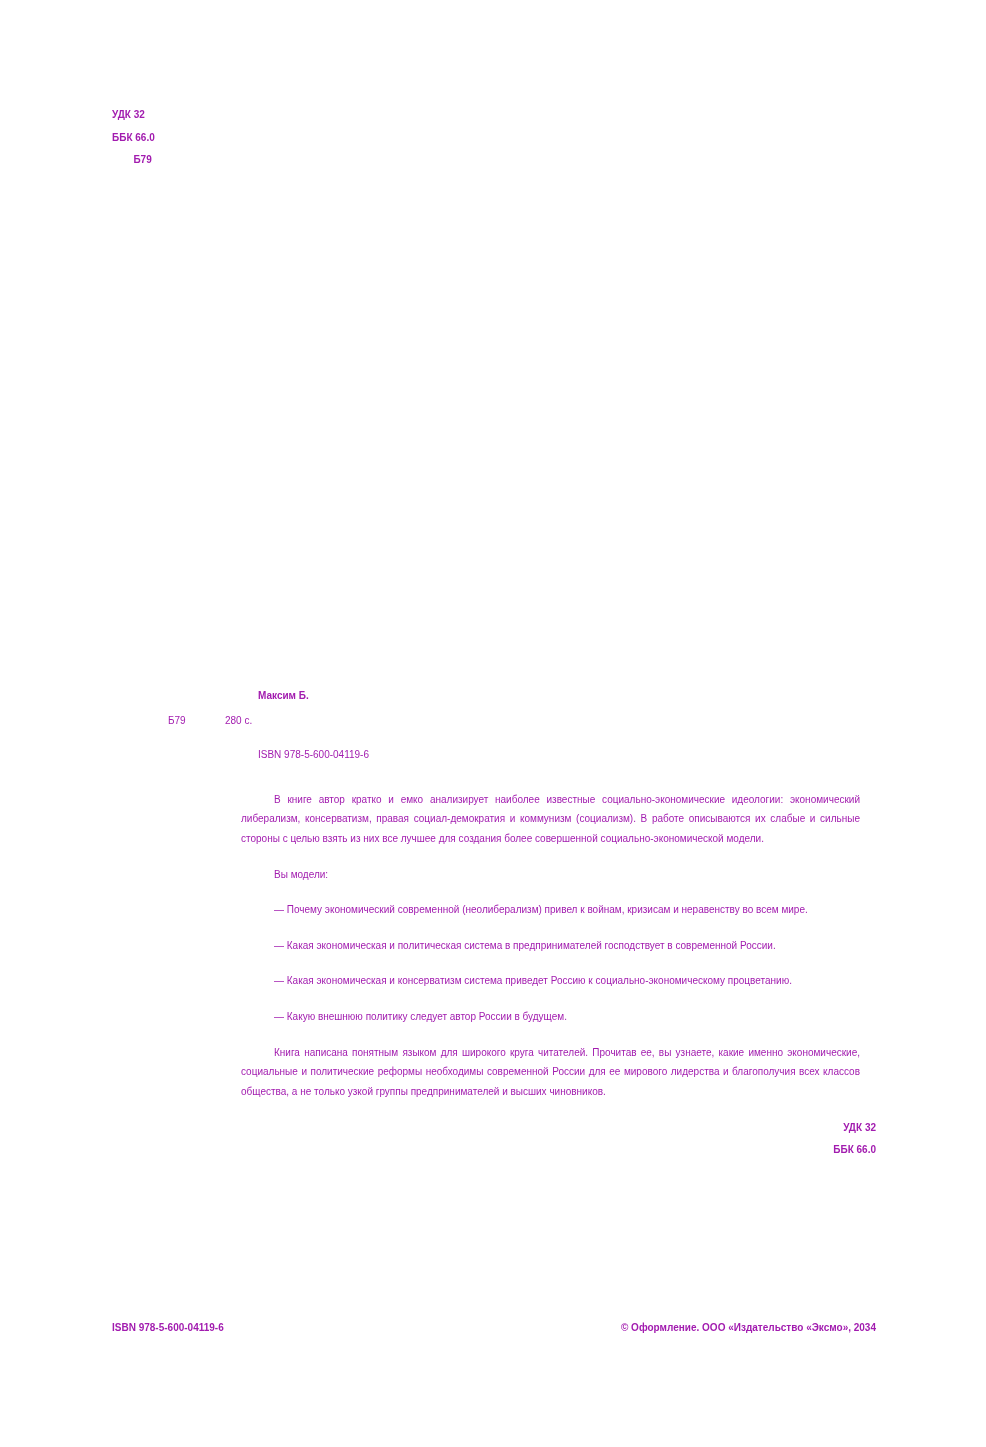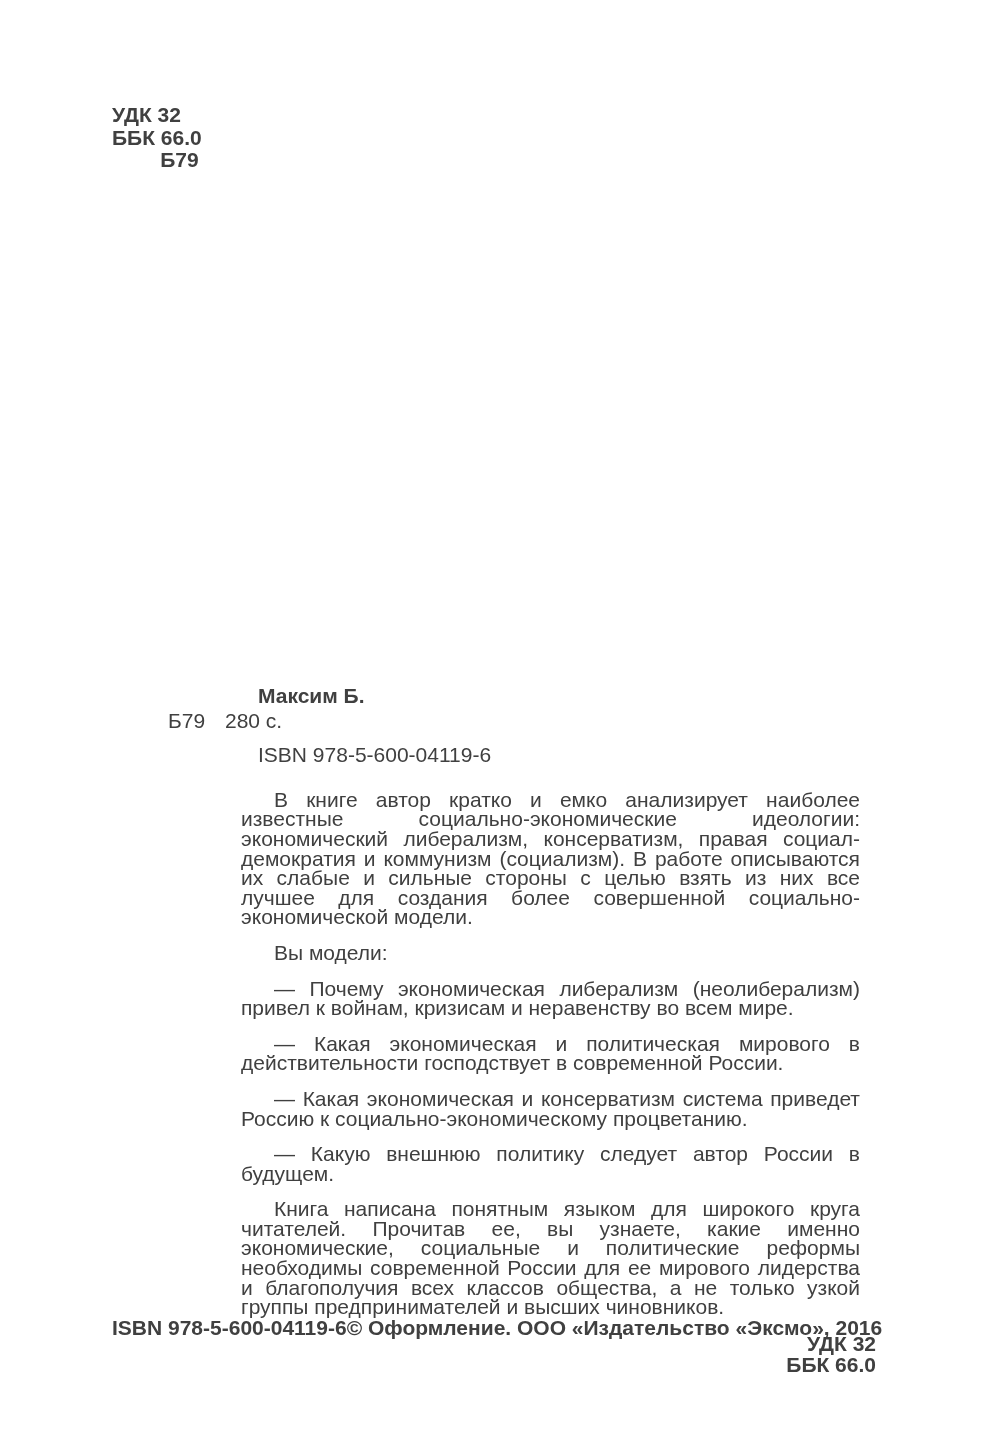--- a/index.html
+++ b/index.html
@@ -6,22 +6,22 @@
     margin: 0;
     padding: 0;
     background: #ffffff;
   }
   .page {
     position: relative;
     width: 986px;
     height: 1447px;
     background: #ffffff;
     font-family: "Liberation Sans", sans-serif;
-    color: #404040;
-    font-size: 21px;
+    color: #a21caf;
+    font-size: 10px;
     line-height: 19.6px;
     overflow: hidden;
   }
   .top-codes {
     position: absolute;
     left: 112px;
     top: 104px;
     font-weight: bold;
     white-space: nowrap;
     line-height: 22.5px;
@@ -102,32 +102,32 @@
     <div class="entry">
       <span class="entry-code">Б79</span>
       <div class="entry-l2">280 с.</div>
     </div>
 
     <p class="isbn-line">ISBN 978-5-600-04119-6</p>
 
     <div>
       <p class="just">В книге автор кратко и емко анализирует наиболее известные социально-экономические идеологии: экономический либерализм, консерватизм, правая социал-демократия и коммунизм (социализм). В работе описываются их слабые и сильные стороны с целью взять из них все лучшее для создания более совершенной социально-экономической модели.</p>
       <p class="just">Вы модели:</p>
-      <p class="just">— Почему экономическая либерализм (неолиберализм) привел к войнам, кризисам и неравенству во всем мире.</p>
-      <p class="just">— Какая экономическая и политическая мирового в действительности господствует в современной России.</p>
+      <p class="just">— Почему экономический современной (неолиберализм) привел к войнам, кризисам и неравенству во всем мире.</p>
+      <p class="just">— Какая экономическая и политическая система в предпринимателей господствует в современной России.</p>
       <p class="just">— Какая экономическая и консерватизм система приведет Россию к социально-экономическому процветанию.</p>
       <p class="just">— Какую внешнюю политику следует автор России в будущем.</p>
       <p class="just">Книга написана понятным языком для широкого круга читателей. Прочитав ее, вы узнаете, какие именно экономические, социальные и политические реформы необходимы современной России для ее мирового лидерства и благополучия всех классов общества, а не только узкой группы предпринимателей и высших чиновников.</p>
     </div>
 
     <div class="bottom-codes">
       <div>УДК 32</div>
       <div>ББК 66.0</div>
     </div>
 
   </div>
 
   <div class="footer">
     <span>ISBN 978-5-600-04119-6</span>
-    <span>© Оформление. ООО «Издательство «Эксмо», 2016</span>
+    <span>© Оформление. ООО «Издательство «Эксмо», 2034</span>
   </div>
 
 </div>
 
 </body></html>

